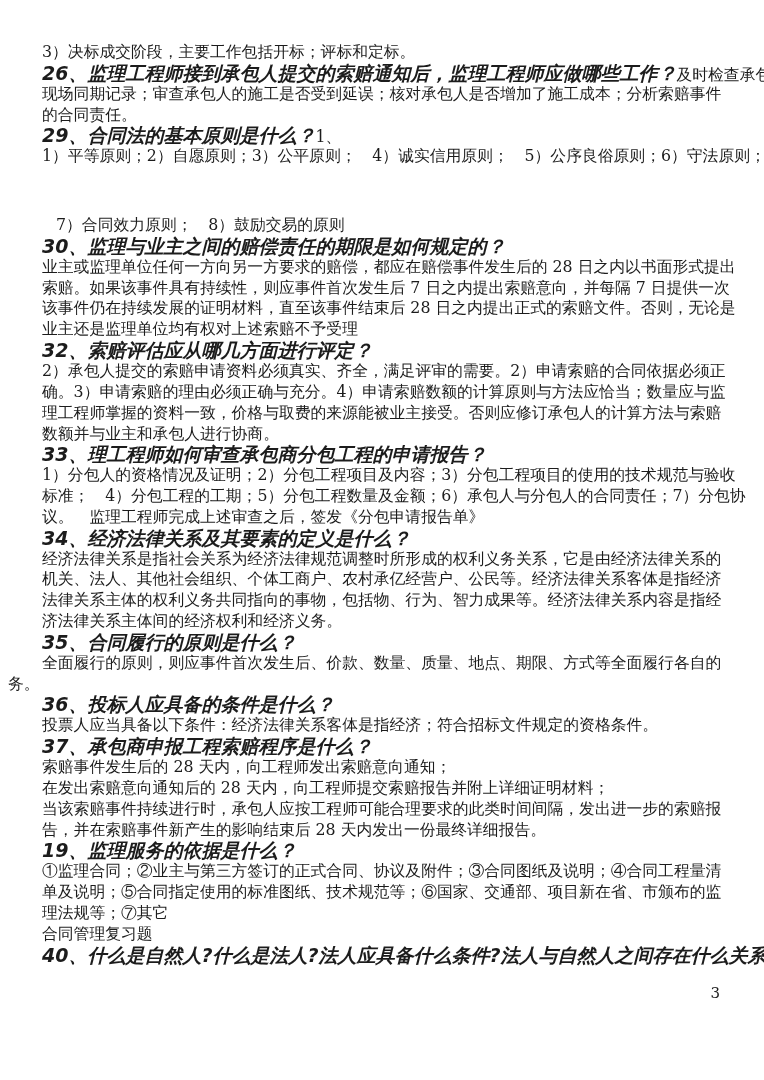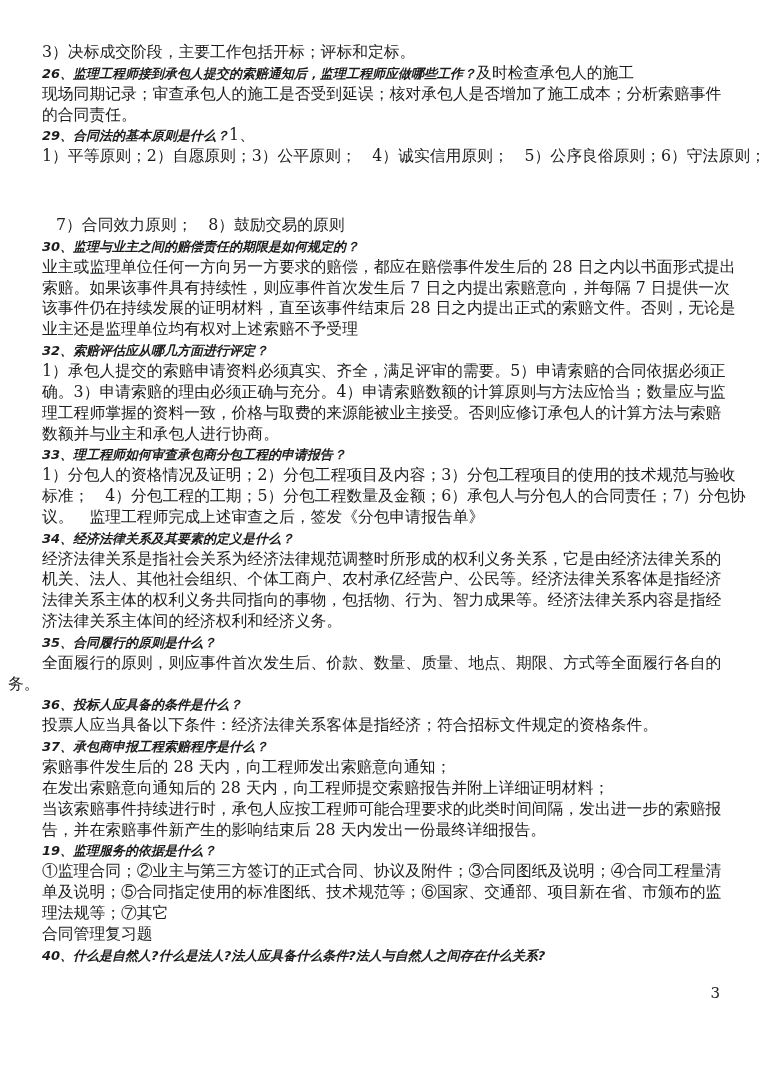--- a/index.html
+++ b/index.html
@@ -25,21 +25,21 @@
     padding-left:42px;
     letter-spacing:0;
   }
   .ln.out{padding-left:8px;}
   .ln.i1{padding-left:56px;margin-top:48px;}
   .seg-body{font-weight:normal;font-style:normal;}
   .seg-question{
     font-weight:bold;
     font-style:italic;
     font-family:"DejaVu Sans","Liberation Sans",sans-serif;
-    font-size:13px;
+    font-size:19px;
   }
   .pagenum{
     position:absolute;
     right:44px;
     top:984px;
     font-size:15px;
     color:#1c1c1c;
   }
 </style>
 </head>
@@ -53,21 +53,21 @@
       <div class="ln n"><span class="seg-body">的合同责任。</span></div>
       <div class="ln n"><span class="seg-question">29、合同法的基本原则是什么？</span><span class="seg-body">1、</span></div>
       <div class="ln n"><span class="seg-body">1）平等原则；2）自愿原则；3）公平原则；　4）诚实信用原则；　5）公序良俗原则；6）守法原则；</span></div>
       <div class="ln i1"><span class="seg-body">7）合同效力原则；　8）鼓励交易的原则</span></div>
       <div class="ln n"><span class="seg-question">30、监理与业主之间的赔偿责任的期限是如何规定的？</span></div>
       <div class="ln n"><span class="seg-body">业主或监理单位任何一方向另一方要求的赔偿，都应在赔偿事件发生后的 28 日之内以书面形式提出</span></div>
       <div class="ln n"><span class="seg-body">索赔。如果该事件具有持续性，则应事件首次发生后 7 日之内提出索赔意向，并每隔 7 日提供一次</span></div>
       <div class="ln n"><span class="seg-body">该事件仍在持续发展的证明材料，直至该事件结束后 28 日之内提出正式的索赔文件。否则，无论是</span></div>
       <div class="ln n"><span class="seg-body">业主还是监理单位均有权对上述索赔不予受理</span></div>
       <div class="ln n"><span class="seg-question">32、索赔评估应从哪几方面进行评定？</span></div>
-      <div class="ln n"><span class="seg-body">1）承包人提交的索赔申请资料必须真实、齐全，满足评审的需要。5）申请索赔的合同依据必须正</span></div>
+      <div class="ln n"><span class="seg-body">2）承包人提交的索赔申请资料必须真实、齐全，满足评审的需要。2）申请索赔的合同依据必须正</span></div>
       <div class="ln n"><span class="seg-body">确。3）申请索赔的理由必须正确与充分。4）申请索赔数额的计算原则与方法应恰当；数量应与监</span></div>
       <div class="ln n"><span class="seg-body">理工程师掌握的资料一致，价格与取费的来源能被业主接受。否则应修订承包人的计算方法与索赔</span></div>
       <div class="ln n"><span class="seg-body">数额并与业主和承包人进行协商。</span></div>
       <div class="ln n"><span class="seg-question">33、理工程师如何审查承包商分包工程的申请报告？</span></div>
       <div class="ln n"><span class="seg-body">1）分包人的资格情况及证明；2）分包工程项目及内容；3）分包工程项目的使用的技术规范与验收</span></div>
       <div class="ln n"><span class="seg-body">标准；　4）分包工程的工期；5）分包工程数量及金额；6）承包人与分包人的合同责任；7）分包协</span></div>
       <div class="ln n"><span class="seg-body">议。　监理工程师完成上述审查之后，签发《分包申请报告单》</span></div>
       <div class="ln n"><span class="seg-question">34、经济法律关系及其要素的定义是什么？</span></div>
       <div class="ln n"><span class="seg-body">经济法律关系是指社会关系为经济法律规范调整时所形成的权利义务关系，它是由经济法律关系的</span></div>
       <div class="ln n"><span class="seg-body">机关、法人、其他社会组织、个体工商户、农村承亿经营户、公民等。经济法律关系客体是指经济</span></div>

